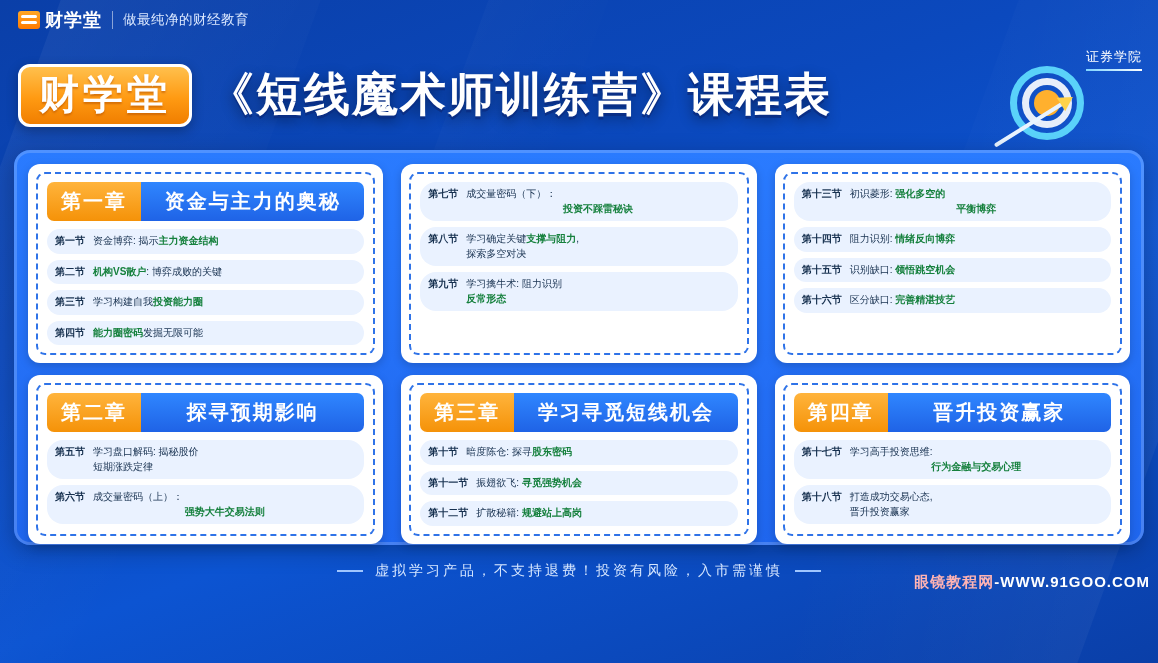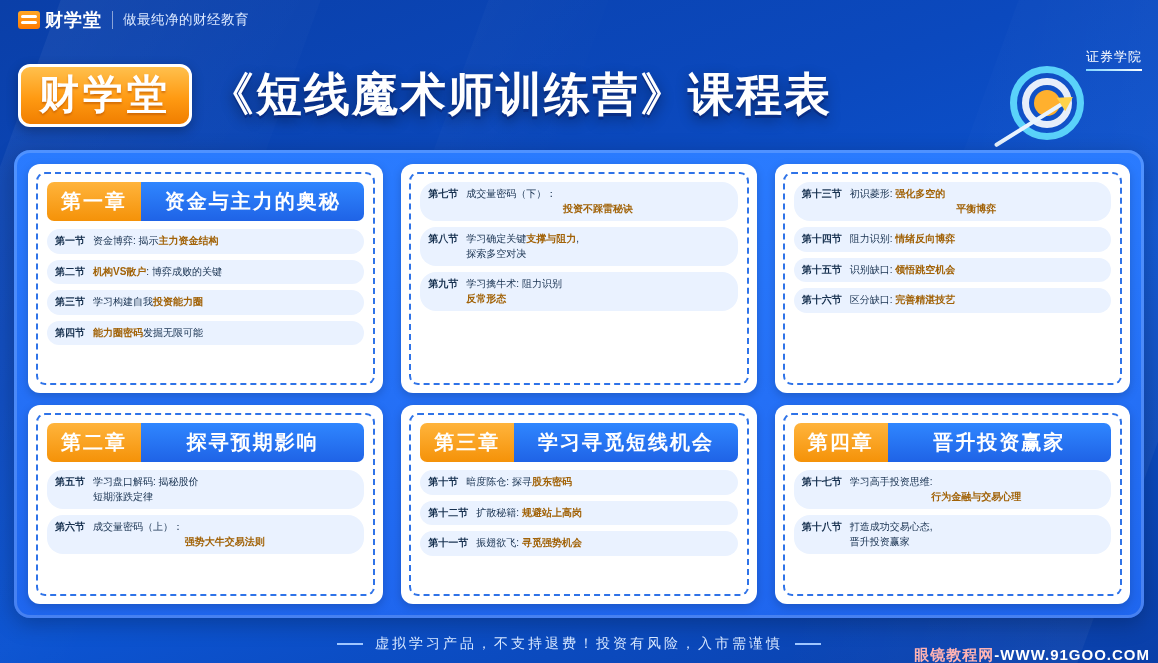--- a/index.html
+++ b/index.html
@@ -104,21 +104,21 @@
   }
   .corner-tag:after{
     content:""; display:block; height:2px; margin-top:3px;
     background: linear-gradient(90deg,#7fd4ff,#ffffff);
   }
 
   
   .board {
     position: relative;
     margin: 0 14px;
-    height: 468px;
+    height: 395px;
     background: linear-gradient(180deg,#2a7bff 0%, #1f66ee 100%);
     border-radius: 16px;
     box-shadow: inset 0 0 0 3px rgba(255,255,255,.18), 0 6px 22px rgba(0,0,0,.25);
     padding: 14px;
     z-index: 5;
   }
   .grid {
     display: grid;
     grid-template-columns: 1fr 1fr 1fr;
     grid-template-rows: auto auto;
@@ -171,21 +171,21 @@
     display: flex;
     gap: 8px;
     justify-content: flex-end;
   }
   .lesson .no {
     font-weight: 700;
     white-space: nowrap;
     color: #16304f;
   }
   .lesson .body { flex: 1; }
-  .hl { color: #a16207; font-weight: 700; }
+  .hl { color: #15803d; font-weight: 700; }
   .center-line { text-align: center; display:block; }
 
   
   .footer {
     position: relative;
     height: 51px;
     display: flex; align-items: center; justify-content: center;
     gap: 12px;
     z-index: 5;
   }
@@ -310,26 +310,26 @@
         <div class="card-inner">
           <div class="chapter-head">
             <div class="ch-num">第三章</div>
             <div class="ch-title">学习寻觅短线机会</div>
           </div>
           <div class="lesson">
             <span class="no">第十节</span>
             <span class="body"><span>暗度陈仓: 探寻</span><span class="hl">股东密码</span></span>
           </div>
           <div class="lesson">
+            <span class="no">第十一节</span>
+            <span class="body"><span>振翅欲飞: </span><span class="hl">寻觅强势机会</span></span>
+          </div>
+          <div class="lesson">
             <span class="no">第十二节</span>
             <span class="body"><span>扩散秘籍: </span><span class="hl">规避站上高岗</span></span>
-          </div>
-          <div class="lesson">
-            <span class="no">第十一节</span>
-            <span class="body"><span>振翅欲飞: </span><span class="hl">寻觅强势机会</span></span>
           </div>
         </div>
       </div>
       <div class="card">
         <div class="card-inner">
           <div class="chapter-head">
             <div class="ch-num">第四章</div>
             <div class="ch-title">晋升投资赢家</div>
           </div>
           <div class="lesson">

